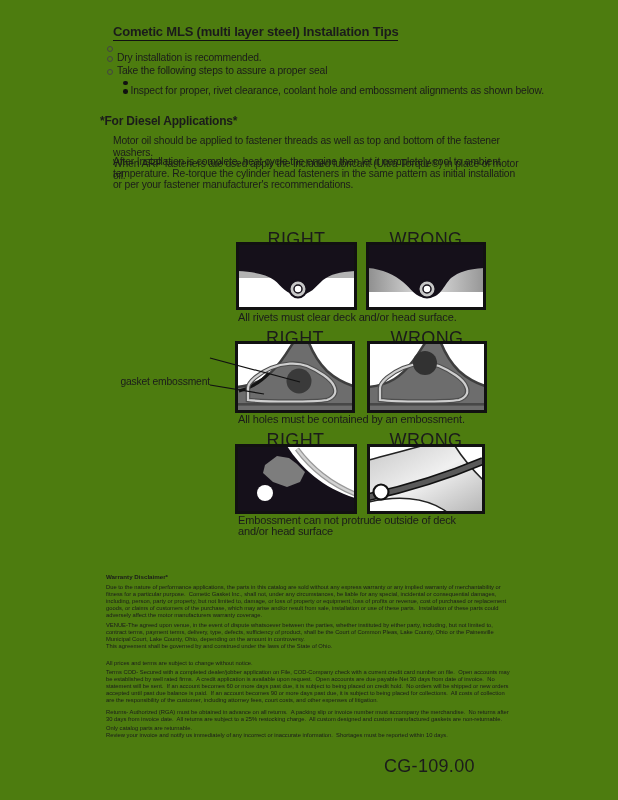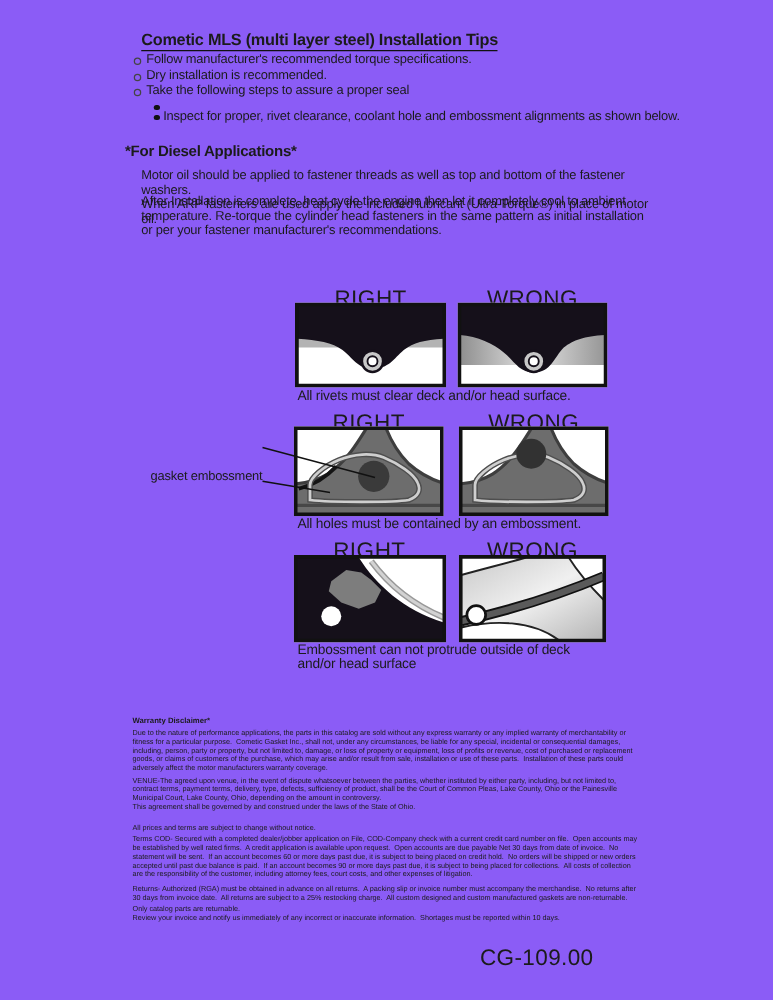--- a/index.html
+++ b/index.html
@@ -1,16 +1,16 @@
 <!DOCTYPE html>
 <html><head>
 <meta charset="utf-8">
 <style>
   html,body{margin:0;padding:0;background:#fff;}
-  .page{position:relative;width:618px;height:800px;background:#8b5cf6;
+  .page{position:relative;width:618px;height:800px;background:#4d7c0f;
         font-family:"Liberation Sans", sans-serif;color:#1b1b1b;overflow:hidden;}
   .abs{position:absolute;}
   .t{white-space:pre-wrap;}
   .title{left:113px;top:24px;font-size:13px;font-weight:bold;letter-spacing:-0.2px;
          border-bottom:1.5px solid #111;padding-bottom:1px;}
   .body-txt{font-size:10.3px;line-height:11.6px;letter-spacing:-0.15px;}
   .bullets{left:107px;top:42px;width:440px;}
   .b-row{display:flex;line-height:12.6px;font-size:10.3px;letter-spacing:-0.15px;}
   .b-row.sub{padding-left:16px;}
   .circ{width:4px;height:4px;border:1px solid #444;border-radius:50%;
@@ -30,21 +30,20 @@
 </head>
 <body>
 
 <div class="page">
 
   <div class="abs title t">Cometic MLS (multi layer steel) Installation Tips</div>
 
   <div class="abs bullets">
     <div class="b-row">
       <span class="circ"></span>
-      <span class="t">Follow manufacturer's recommended torque specifications.</span>
     </div>
     <div class="b-row">
       <span class="circ"></span>
       <span class="t">Dry installation is recommended.</span>
     </div>
     <div class="b-row">
       <span class="circ"></span>
       <span class="t">Take the following steps to assure a proper seal</span>
     </div>
     <div class="b-row sub">

